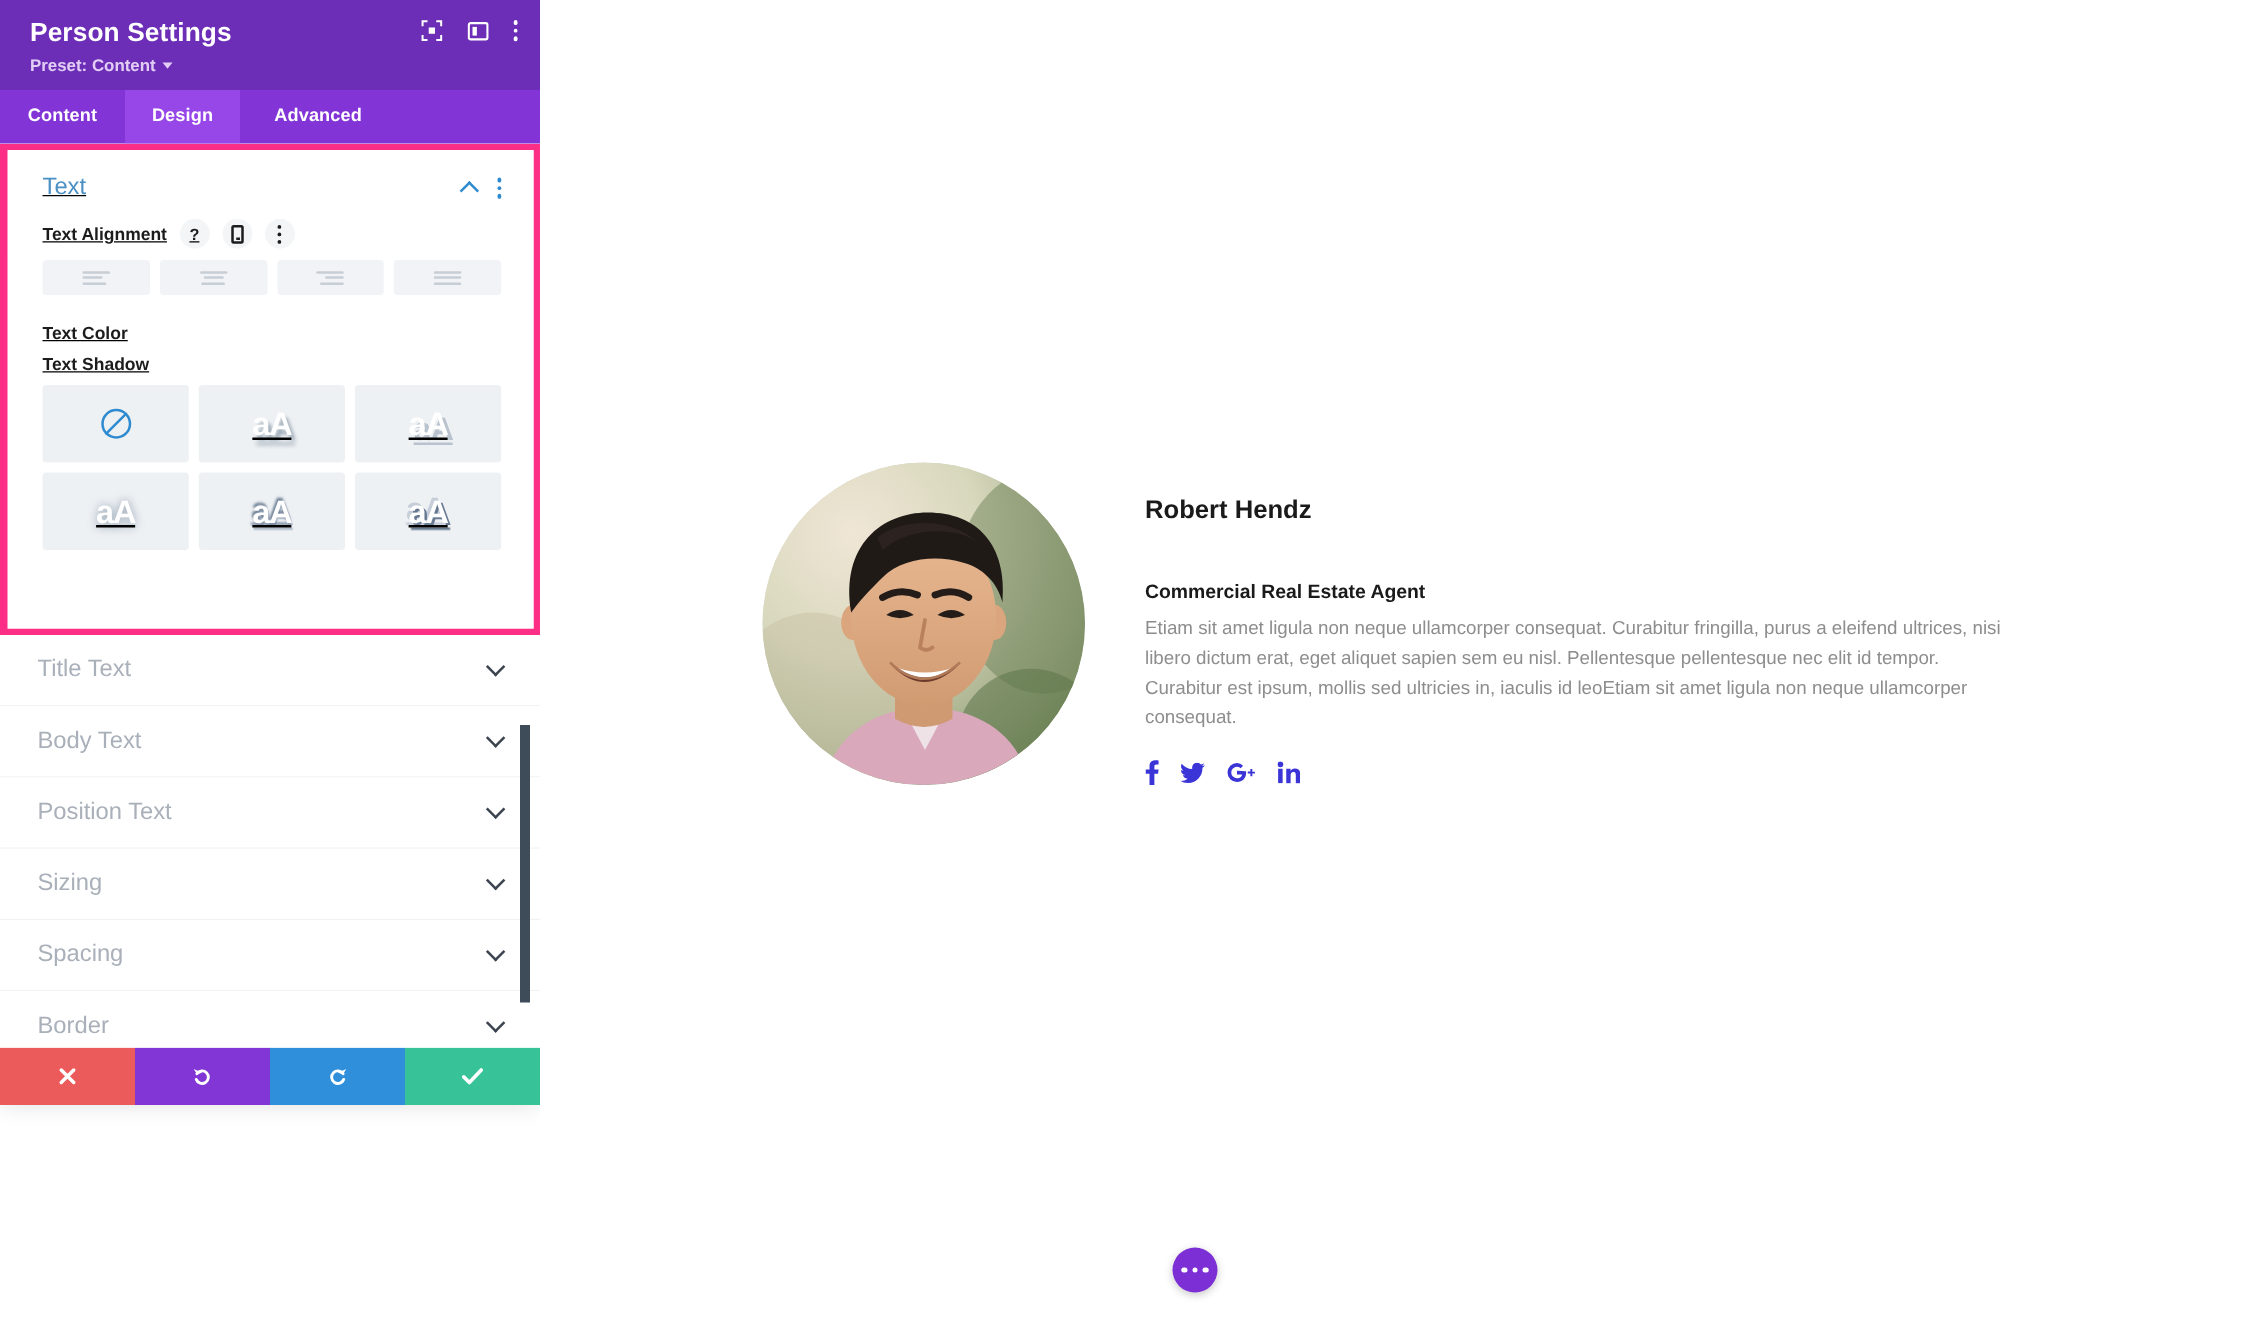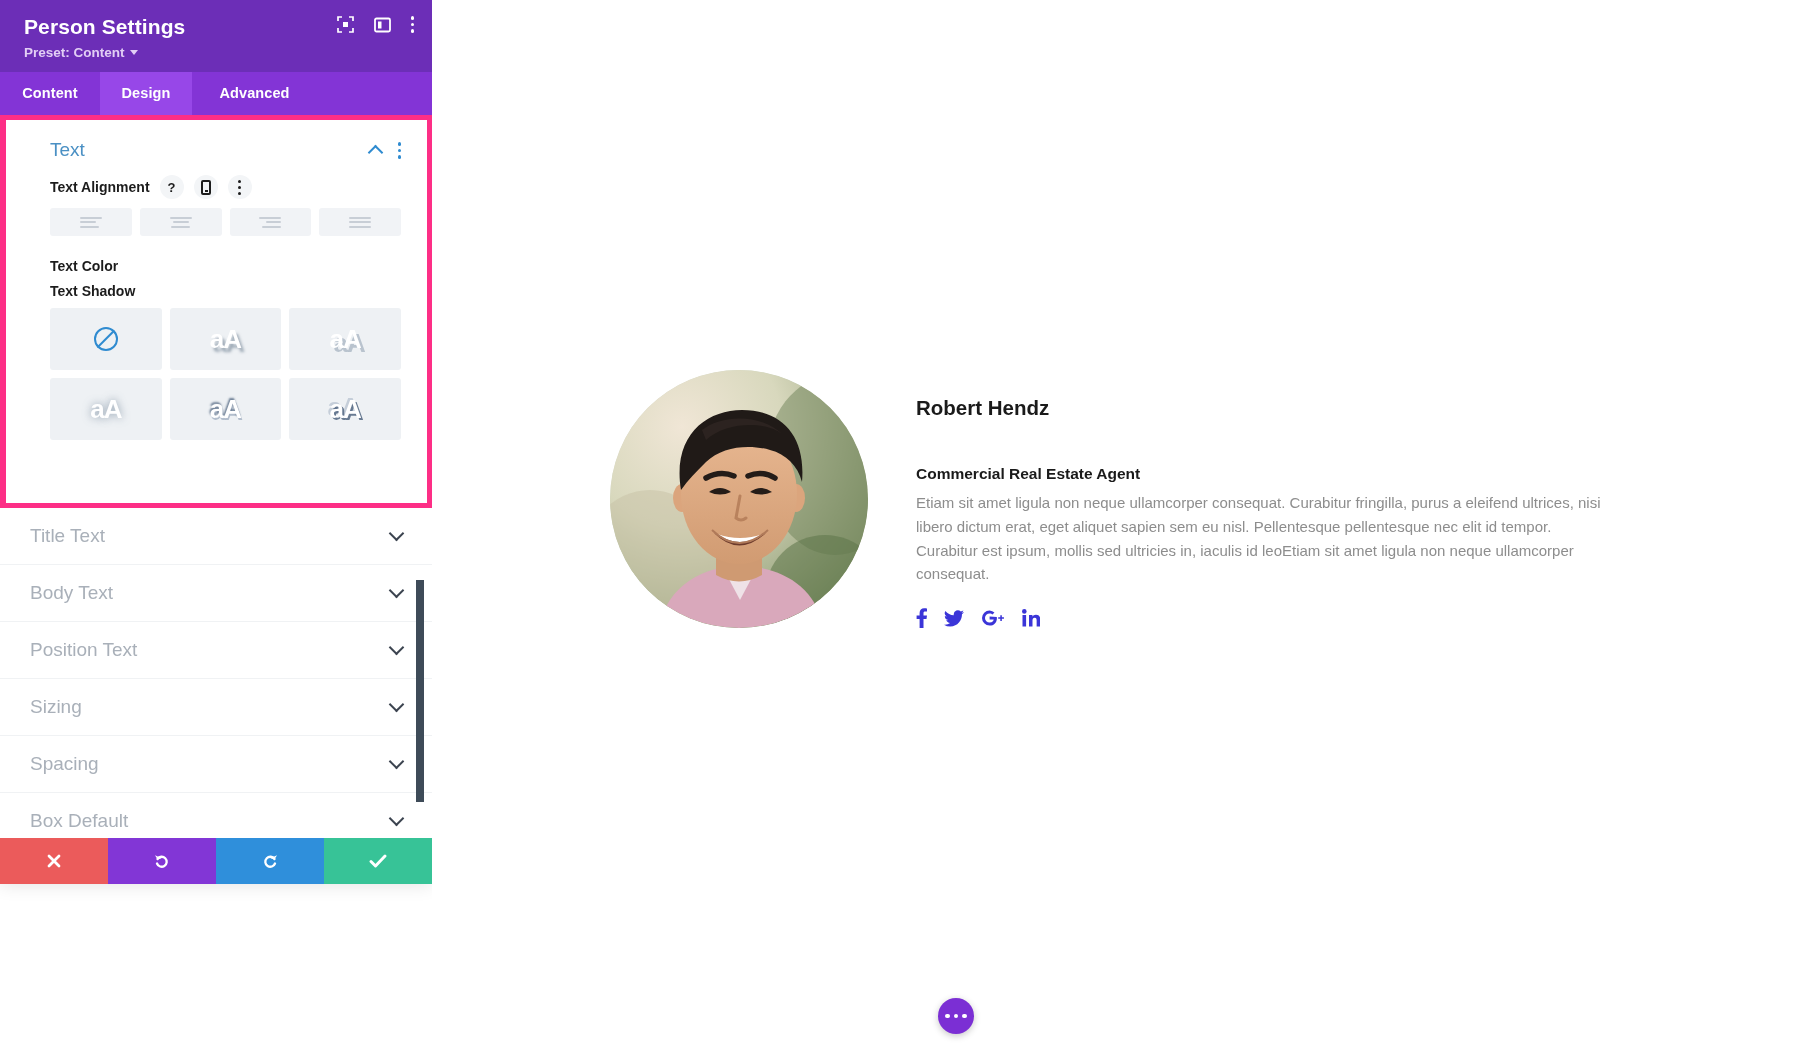--- a/index.html
+++ b/index.html
@@ -60,21 +60,21 @@
     position: relative; flex: 1 1 auto; overflow: hidden; background: #fff;
   }
   .highlight-box {
     position: absolute; left: 0; top: 0; right: 0;
     height: 393px;
     border: 5px solid #fd2e86;
     border-left: 6px solid #fd2e86;
     background: #fff;
     z-index: 3;
   }
-  .hl-inner { padding: 14px 26px 0 44px; }
+  .hl-inner { padding: 14px 26px 0 28px; text-decoration: underline; }
 
   .sec-head {
     display: flex; align-items: center; justify-content: space-between;
     padding: 5px 0 14px;
   }
   .sec-title { color: #4a90c4; font-size: 19px; font-weight: normal; }
   .sec-ctrls { display: flex; align-items: center; gap: 17px; }
   .chev-up { width:11px;height:11px;border-left:2px solid #2f8bd0;border-top:2px solid #2f8bd0;transform:rotate(45deg); margin-top:4px; cursor:pointer;}
   .dots-v.blue i { background:#2f8bd0; }
 
@@ -339,20 +339,24 @@
         <div class="acc-item">
           <span class="acc-label">Position Text</span>
           <span class="chev-dn"></span>
         </div>
         <div class="acc-item">
           <span class="acc-label">Sizing</span>
           <span class="chev-dn"></span>
         </div>
         <div class="acc-item">
           <span class="acc-label">Spacing</span>
+          <span class="chev-dn"></span>
+        </div>
+        <div class="acc-item">
+          <span class="acc-label">Border</span>
           <span class="chev-dn"></span>
         </div>
         <div class="acc-item">
           <span class="acc-label">Box Default</span>
           <span class="chev-dn"></span>
         </div>
       </div>
 
       <div class="panel-scrolltrack">
         <div class="panel-scrollbar" style="top:465px"></div>

